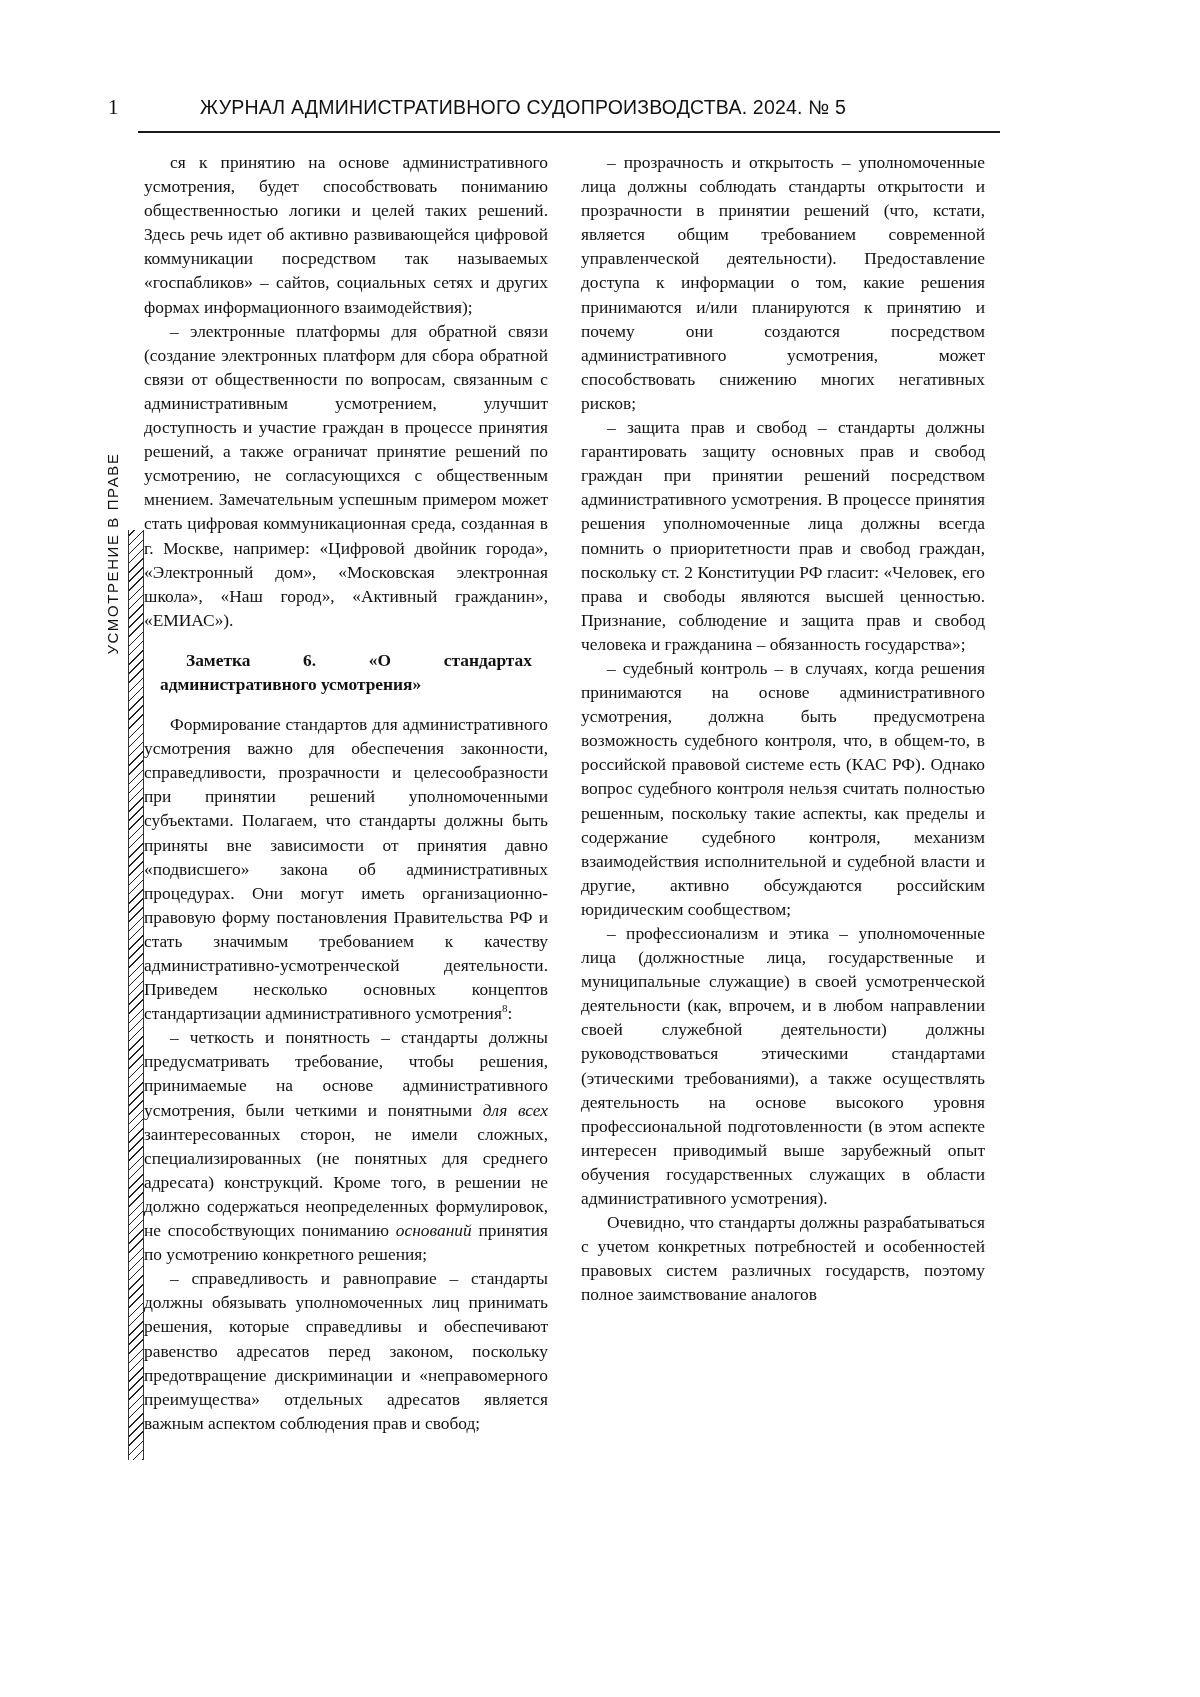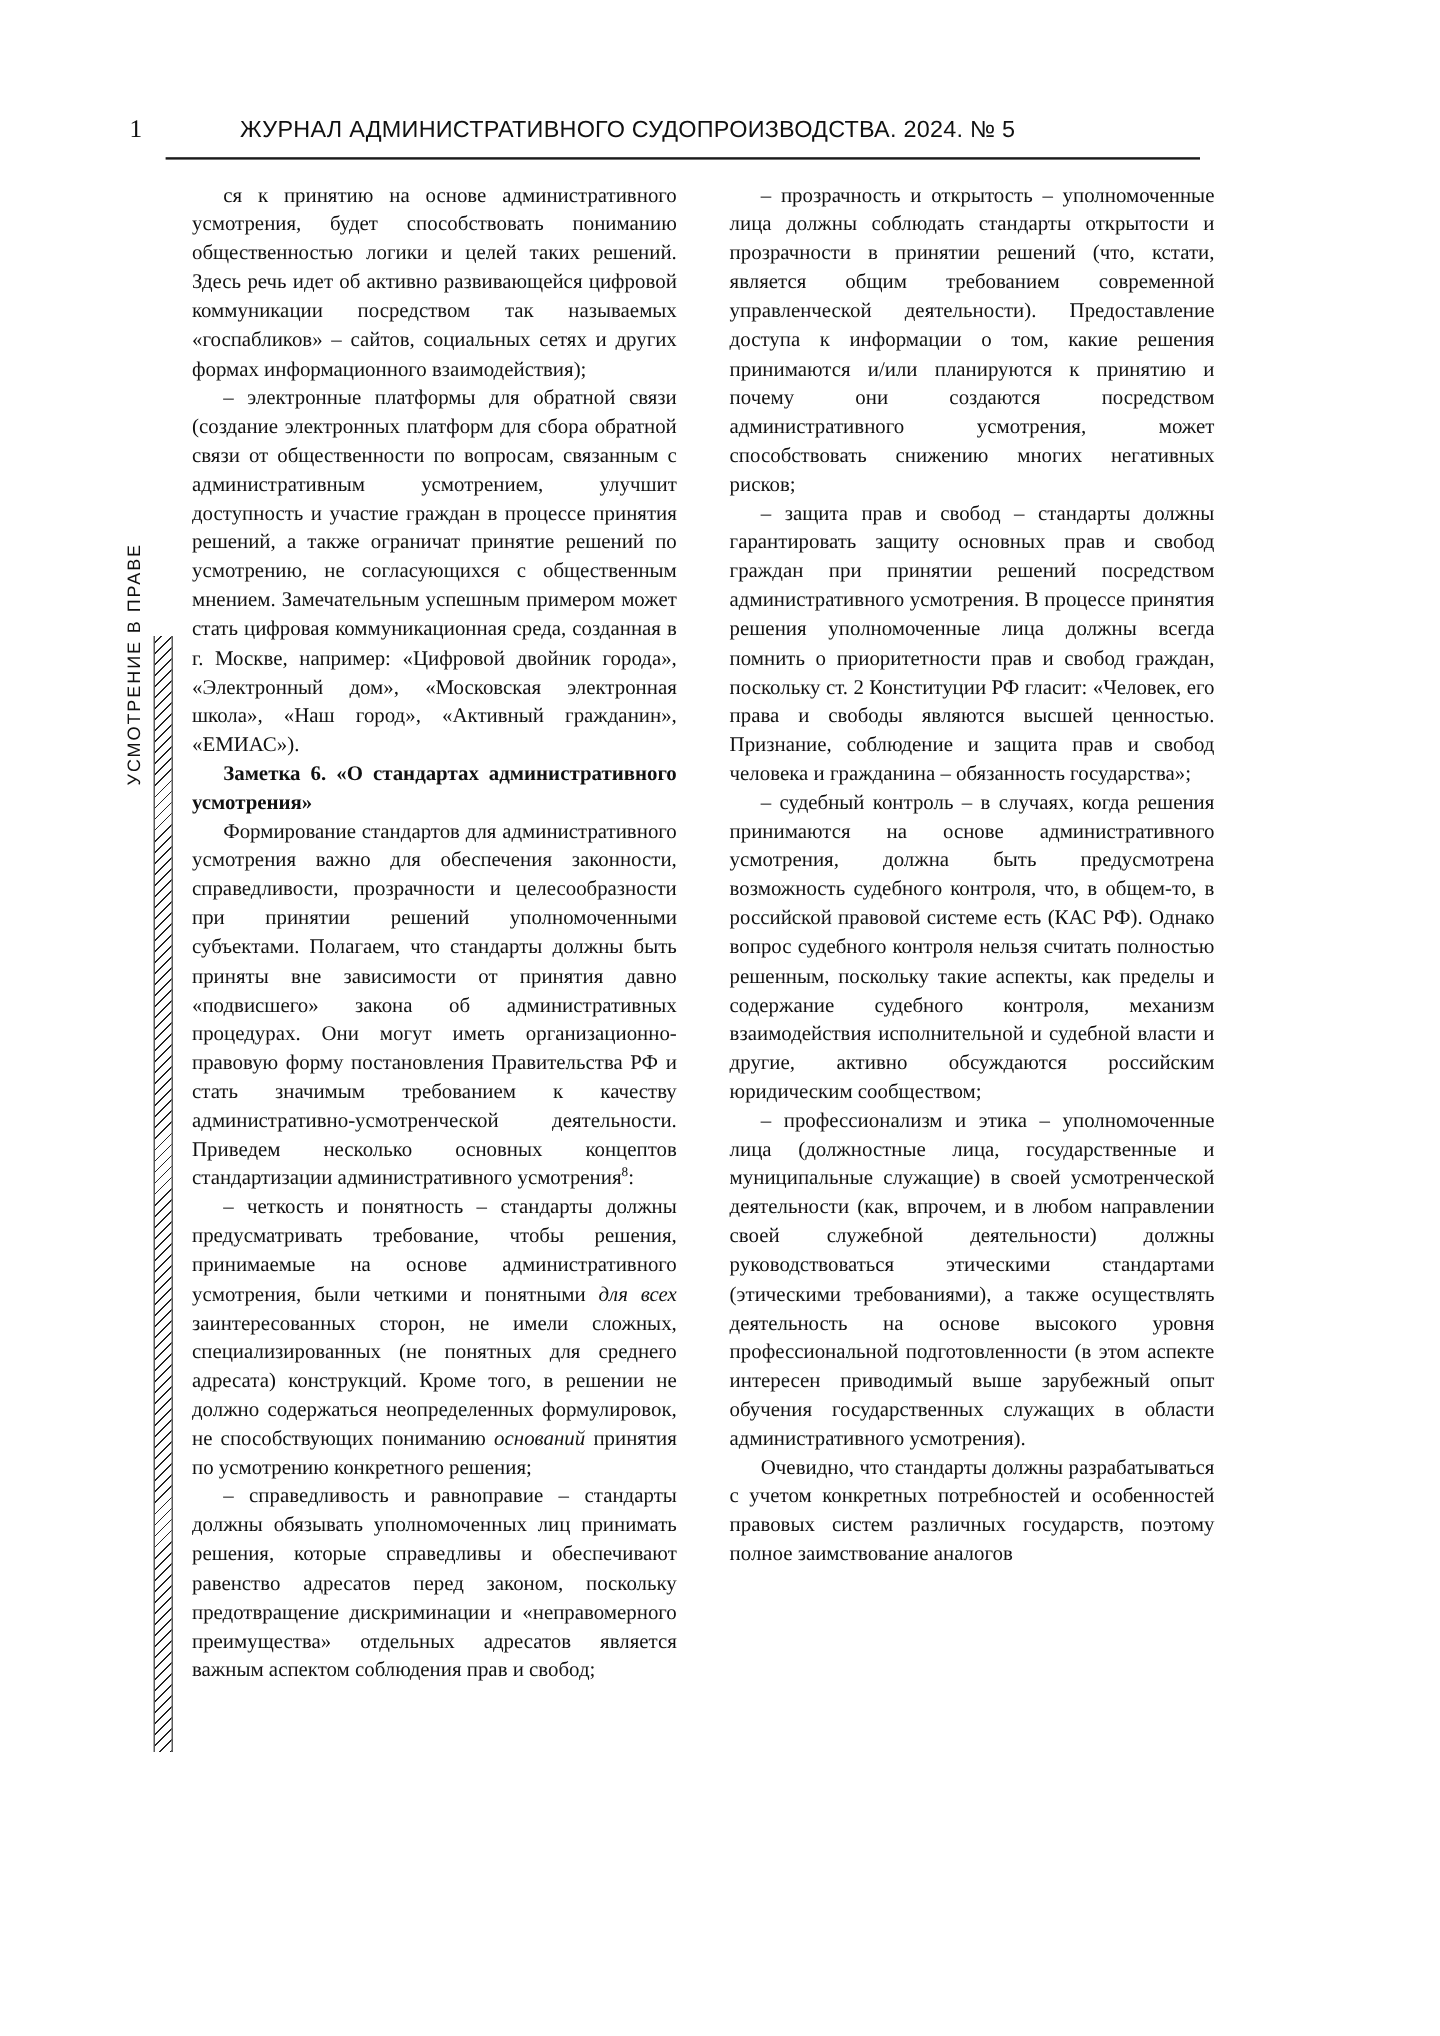--- a/index.html
+++ b/index.html
@@ -80,43 +80,43 @@
       #222 0px, #222 1.1px,
       #ffffff 1.1px, #ffffff 6.5px
     );
     border-left: 1px solid #333;
     border-right: 1px solid #333;
   }
 
   
   .columns {
     position: absolute;
-    left: 160px;
+    left: 144px;
     top: 150px;
     width: 852px;
     display: flex;
-    gap: 44px;
+    gap: 33px;
   }
   .col {
     width: 404px;
   }
   .col p {
     margin: 0;
     font-size: 17.4px;
     line-height: 1.385;
     text-align: justify;
     text-justify: inter-word;
     text-indent: 26px;
     hyphens: manual;
   }
   .col p.dash {
     text-indent: 26px;
   }
   .col h3 {
-    margin: 0;
+    margin: 16px;
     font-size: 17.4px;
     line-height: 1.385;
     font-weight: bold;
     text-align: justify;
     text-indent: 26px;
   }
   .it { font-style: italic; margin-top: 21px; }
   sup { font-size: 11px; vertical-align: super; line-height: 0; }
 </style>
 </head>

